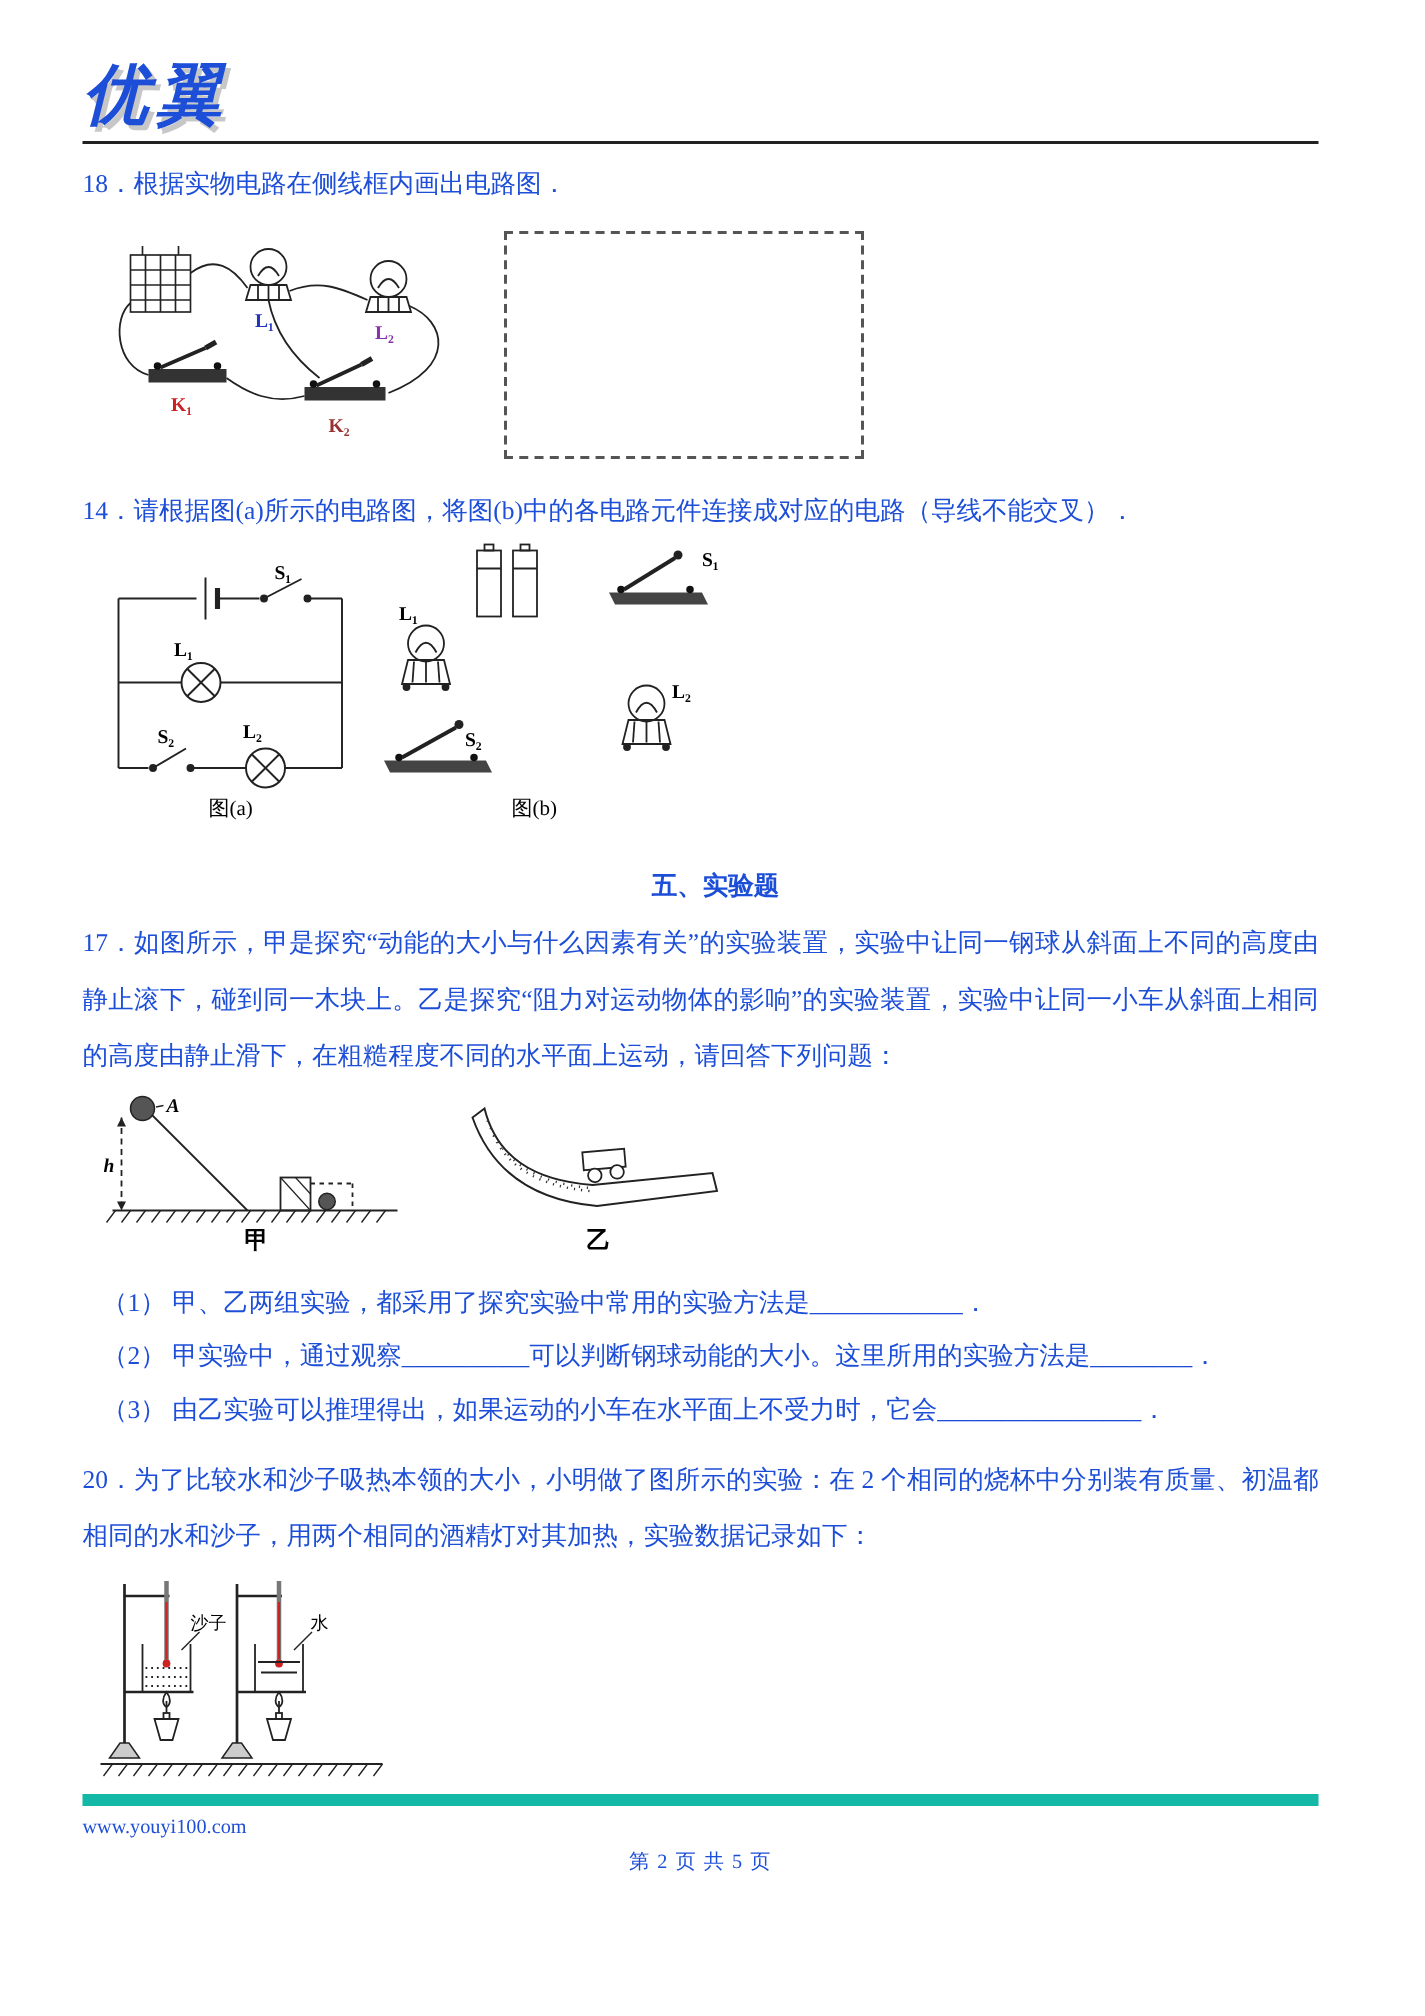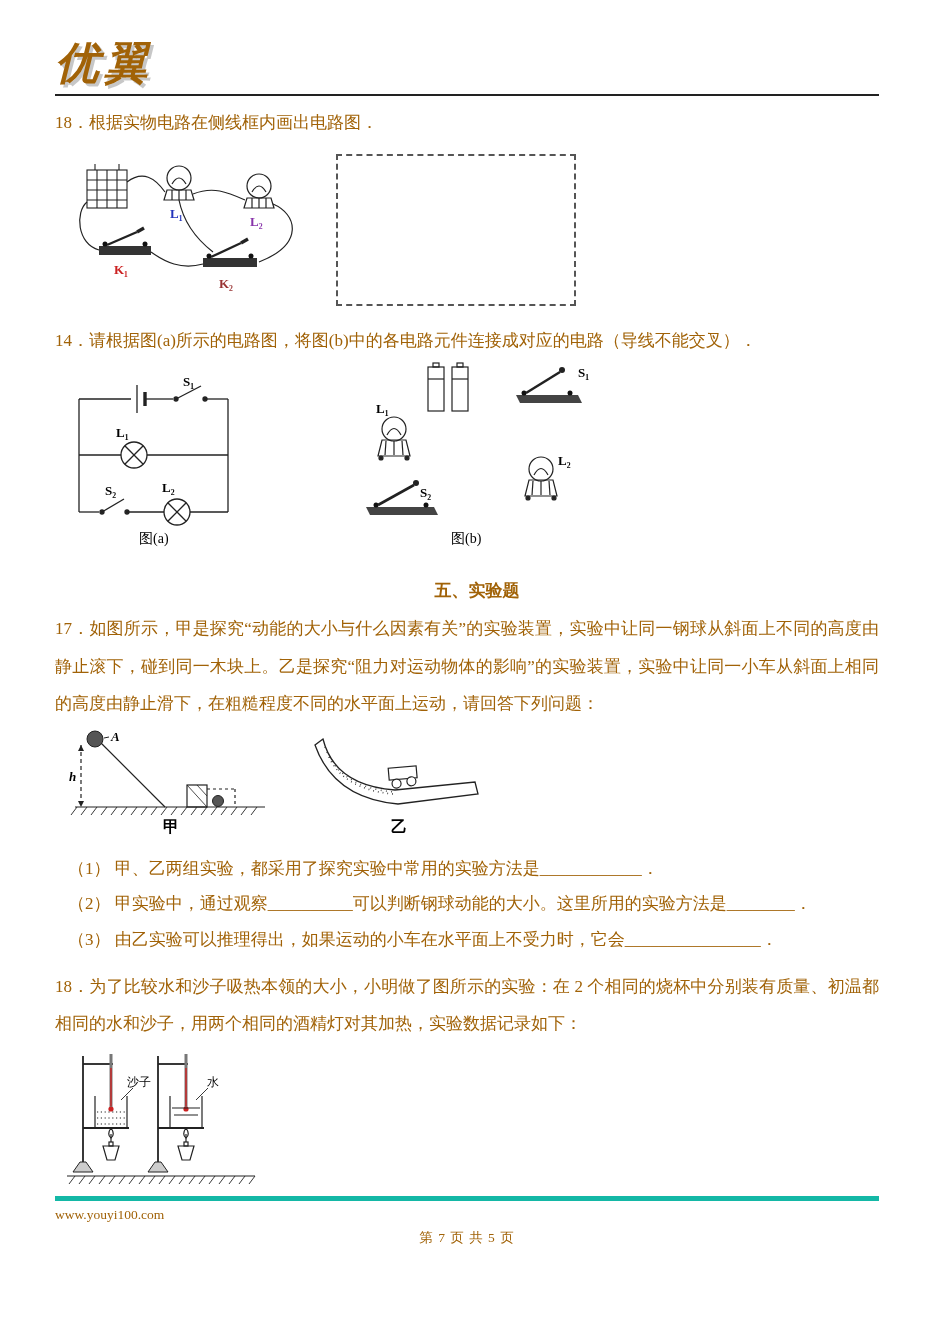--- a/index.html
+++ b/index.html
@@ -1,41 +1,41 @@
 <!DOCTYPE html>
 <html><head>
 <meta charset="utf-8">
 <style>
   * { margin:0; padding:0; box-sizing:border-box; }
   html,body { background:#ffffff; }
   .page {
     position:relative;
     width:934px; height:1344px;
     background:#fff;
-    color:#a16207;
+    color:#1d4ed8;
     font-family:"Liberation Serif","DejaVu Serif",serif;
     overflow:hidden;
   }
   .content { padding:40px 55px 0 55px; }
 
   
   .logo {
     font-size:44px; font-weight:bold; font-style:italic;
     letter-spacing:5px; line-height:1.1;
     text-shadow:3px 3px 0 rgba(0,0,0,0.22);
   }
   .header-rule { border-top:2px solid #222; margin-top:6px; }
 
   
   .q-text { font-size:17px; line-height:1.5; margin-top:14px; text-align:justify; }
   .q-text.spaced { line-height:2.2; margin-top:8px; }
 
   .fig-row { display:flex; align-items:flex-end; }
   .q15-row { margin:12px 0 0 12px; gap:24px; }
-  .q16-row { margin:6px 0 0 6px; gap:110px; }
+  .q16-row { margin:6px 0 0 6px; }
   .q17-row { margin:4px 0 0 10px; gap:28px; }
 
   .dashed-box {
     width:240px; height:152px;
     border:2px dashed #555;
     margin-top:0;
   }
 
   .section-title {
     font-size:17px; font-weight:bold;
@@ -44,21 +44,21 @@
   }
 
   .sub-parts { margin-top:16px; }
   .sub-parts p { font-size:17px; line-height:2.1; padding-left:13px; }
 
   .q18-fig { margin:4px 0 0 6px; }
 
   
   .footer {
     position:absolute; left:55px; right:55px; top:1196px;
-    border-top:5px solid #14b8a6;
+    border-top:8px solid #14b8a6;
   }
   .footer-url { font-size:13.5px; margin-top:6px; }
   .footer-page { font-size:13.5px; text-align:center; margin-top:6px; letter-spacing:1px; }
 
   svg text { font-family:"Liberation Serif","DejaVu Serif",serif; }
   .comp-label { font-size:13px; font-weight:bold; }
   .fig-caption { font-size:14px; }
   .big-caption { font-size:16px; font-weight:bold; }
 </style>
 </head>
@@ -260,21 +260,21 @@
         </svg>
       </div>
       <div class="sub-parts">
         <p>（1） 甲、乙两组实验，都采用了探究实验中常用的实验方法是____________．</p>
         <p>（2） 甲实验中，通过观察__________可以判断钢球动能的大小。这里所用的实验方法是________．</p>
         <p>（3） 由乙实验可以推理得出，如果运动的小车在水平面上不受力时，它会________________．</p>
       </div>
     </section>
 
     <section>
-      <p class="q-text spaced" style="margin-top:10px">18．为了比较水和沙子吸热本领的大小，小明做了图所示的实验：在 2 个相同的烧杯中分别装有质量、初温都相同的水和沙子，用两个相同的酒精灯对其加热，实验数据记录如下：</p>
+      <p class="q-text spaced" style="margin-top:10px">20．为了比较水和沙子吸热本领的大小，小明做了图所示的实验：在 2 个相同的烧杯中分别装有质量、初温都相同的水和沙子，用两个相同的酒精灯对其加热，实验数据记录如下：</p>
       <svg class="q18-fig" width="200" height="140" viewBox="0 0 200 140">
 
         <g>
           <g stroke="#222" stroke-width="1.8" fill="none">
             <line x1="22" y1="10" x2="22" y2="118"></line>
             <line x1="22" y1="18" x2="52" y2="18"></line>
             <line x1="22" y1="82" x2="68" y2="82"></line>
           </g>
           <path d="M12 126 L32 126 L25 116 L19 116 Z" fill="#ccc" stroke="#222" stroke-width="1"></path>
           <line x1="50" y1="8" x2="50" y2="62" stroke="#777" stroke-width="3"></line>
@@ -322,15 +322,15 @@
         </g>
         <text x="66" y="40" font-size="12">沙子</text>
         <text x="146" y="40" font-size="12">水</text>
       </svg>
     </section>
 
   </div>
 
   <div class="footer">
     <div class="footer-url">www.youyi100.com</div>
-    <div class="footer-page">第 7 页 共 5 页</div>
+    <div class="footer-page">第 2 页 共 5 页</div>
   </div>
 </div>
 
 </body></html>

